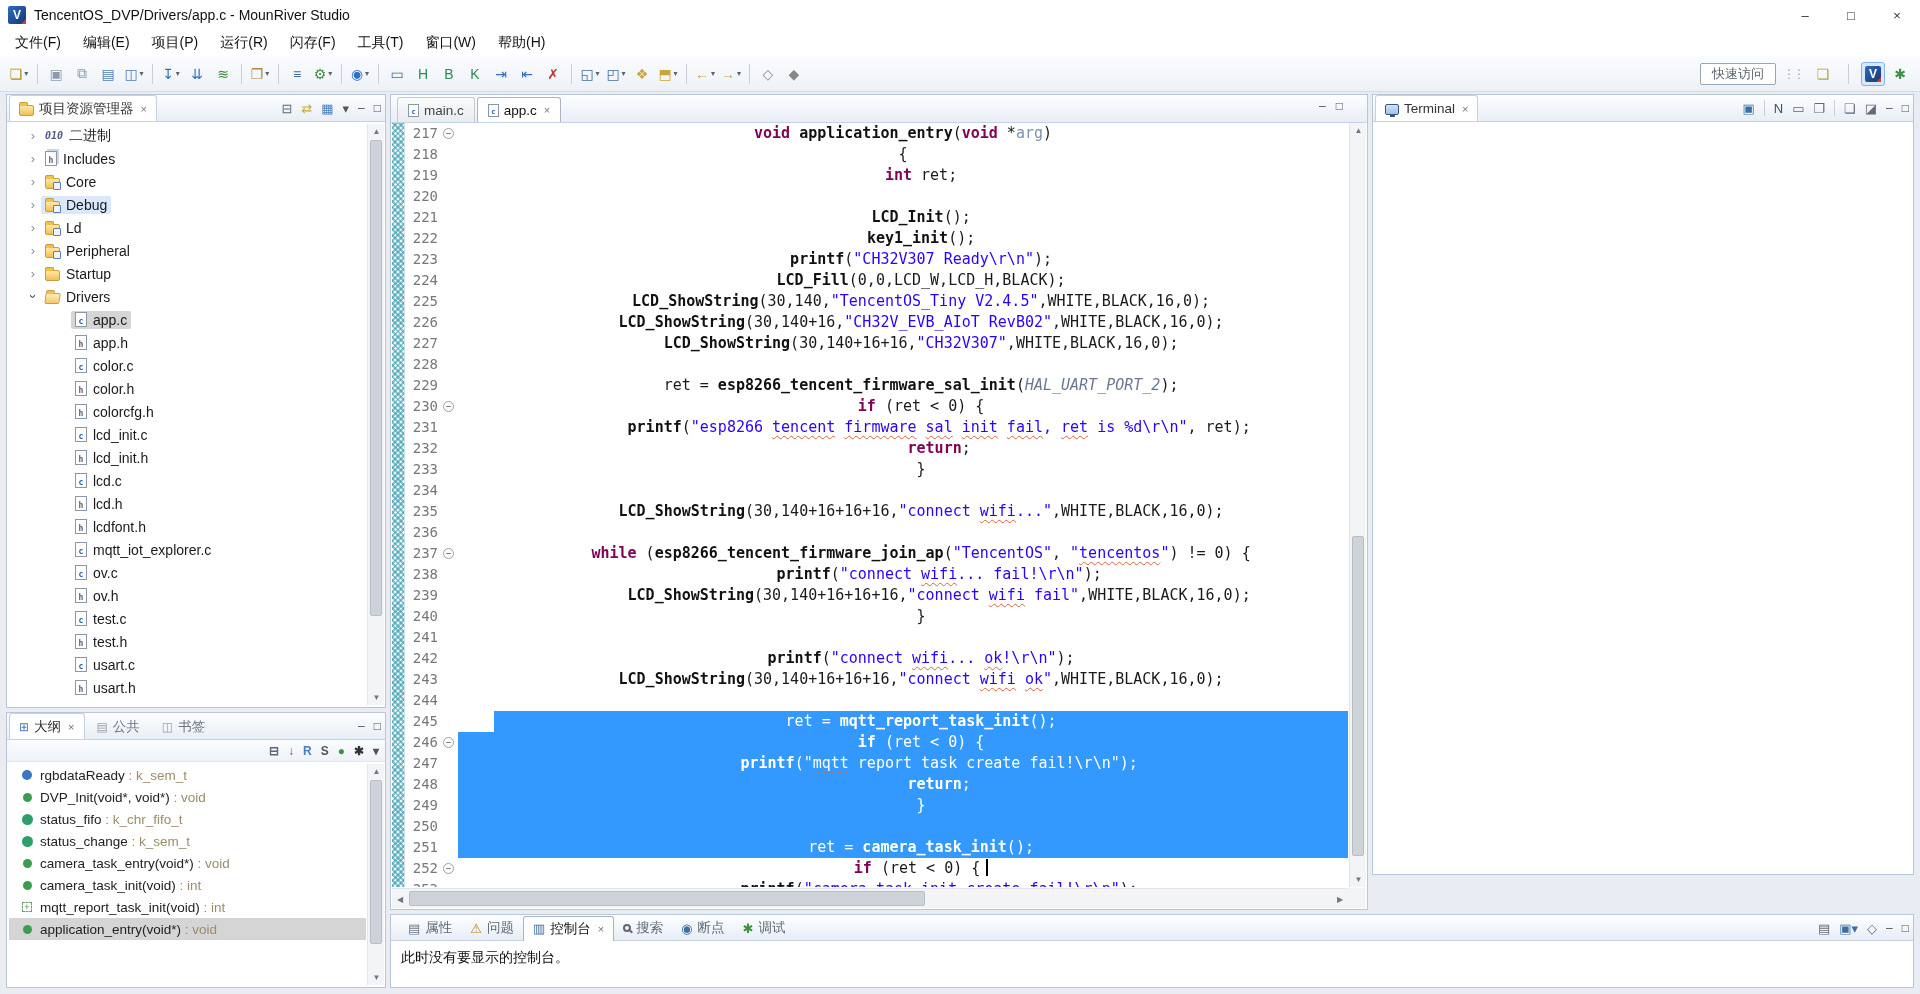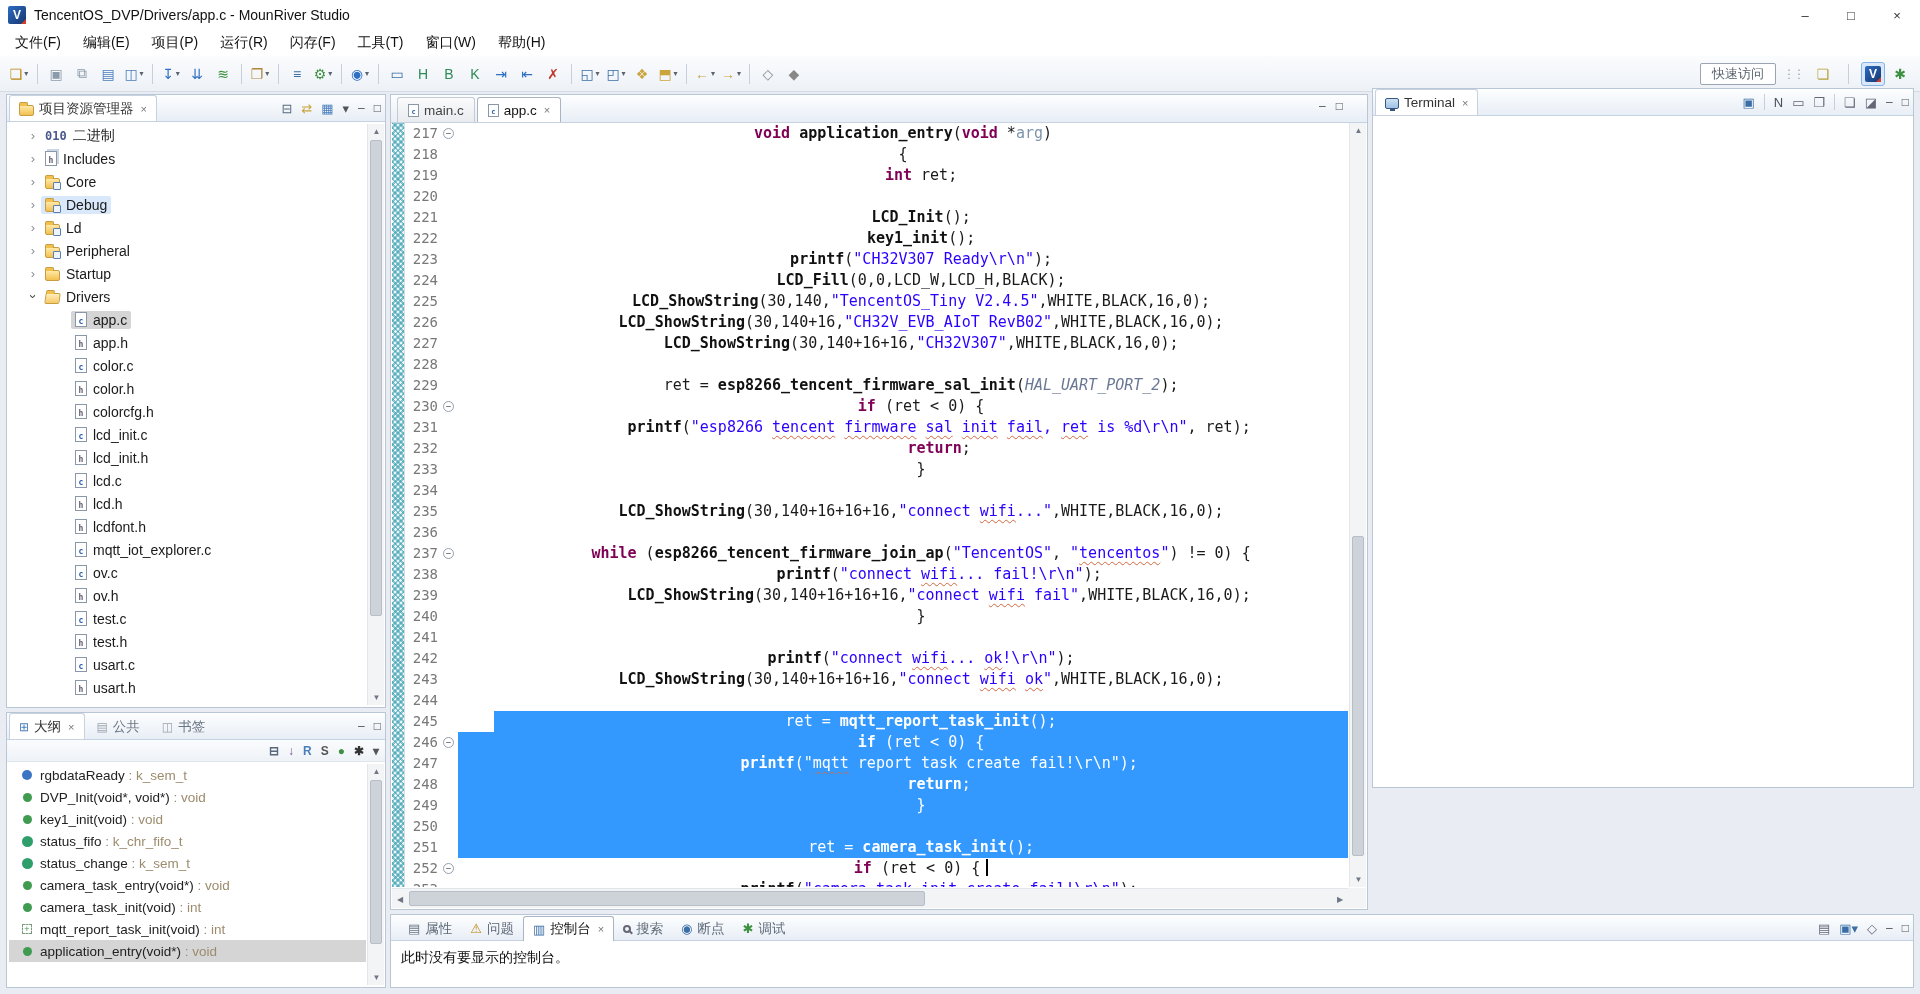--- a/index.html
+++ b/index.html
@@ -28,21 +28,21 @@
   .tsep { width:1px; height:20px; background:#c6cfda; margin:0 5px; }
   .toolbar-right { position:absolute; right:8px; top:6px; height:24px; display:flex; align-items:center; gap:7px; }
   .quick-access { width:76px; height:22px; border:1px solid #9aa4b2; border-radius:2px; color:#5a6470; font-size:13px;
                   display:flex; align-items:center; justify-content:center; background:#fff; }
   .grip { color:#9aa4b2; font-size:12px; letter-spacing:-2px; }
   .persp { width:24px; height:24px; display:flex; align-items:center; justify-content:center; border-radius:3px; font-size:14px; }
   .persp.active { background:#d9e8fb; border:1px solid #86b4e6; }
 
   
   .panel { position:absolute; background:#fff; border:1px solid #b9c6d6; }
-  .phead { position:absolute; left:0; top:0; right:0; height:27px; background:linear-gradient(#fdfeff,#e8eef6); border-bottom:1px solid #c6d2e0; display:flex; align-items:flex-start; }
+  .phead { position:absolute; left:0; top:0; right:0; height:27px; background:linear-gradient(#fdfeff,#e8eef6); border-bottom:1px solid #c6d2e0; display:flex; align-items:center; }
   .vtab { display:inline-flex; align-items:center; gap:5px; height:26px; padding:0 9px; font-size:13.5px; color:#333;
           background:#fff; border:1px solid #c6d2e0; border-bottom:none; border-radius:3px 3px 0 0; margin-left:2px; }
   .vtab.plain { background:transparent; border-color:transparent; color:#6b7683; }
   .tab-close { font-size:11px; color:#777; margin-left:2px; }
   .phead-icons { position:absolute; right:4px; top:0; height:26px; display:flex; align-items:center; gap:9px; }
   .hicon { font-size:13px; color:#6a7687; display:flex; align-items:center; }
   .minmax { font-size:12px; color:#555; }
 
   
   .tree { position:absolute; left:2px; top:29px; right:19px; bottom:2px; overflow:hidden; }
@@ -55,21 +55,21 @@
   .tsel.blue { background:#d9e8fa; }
 
   .i-folder { width:15px; height:11px; background:linear-gradient(#ffe9a8,#f2c04f); border:1px solid #c79d3f; border-radius:1px 2px 2px 2px; position:relative; margin-top:3px; }
   .i-folder::before { content:""; position:absolute; top:-4px; left:-1px; width:7px; height:3px; background:#f2c04f; border:1px solid #c79d3f; border-bottom:none; border-radius:2px 2px 0 0; }
   .i-folder.src::after { content:""; position:absolute; right:-2px; bottom:-2px; width:6px; height:6px; background:#eef4fb; border:1px solid #5b7db0; border-radius:1px; }
   .i-folder.open { transform:skewX(-8deg); background:linear-gradient(#ffeebc,#f5ca68); }
   .i-doc { width:12px; height:15px; background:#fff; border:1px solid #8a97a8; font-size:8px; font-weight:bold;
            display:flex; align-items:flex-end; justify-content:center; font-family:"DejaVu Sans Mono",monospace; }
   .i-doc.c { color:#2a5db0; } .i-doc.h { color:#5a5a6e; }
   .i-doc.stack { box-shadow:2px -2px 0 #ccd6e4; }
-  .i-bin { font-size:12px; color:#4a5a8a; font-weight:bold; letter-spacing:0; font-family:"DejaVu Sans Mono",monospace; }
+  .i-bin { font-size:10px; color:#4a5a8a; font-weight:bold; letter-spacing:0; font-family:"DejaVu Sans Mono",monospace;font-style:italic; }
 
   
   .sbar-v { position:absolute; top:29px; right:1px; bottom:2px; width:17px; background:#f3f4f6; border-left:1px solid #e2e5ea; }
   .sbtn { position:absolute; left:0; width:17px; height:15px; color:#707784; font-size:8px; display:flex; align-items:center; justify-content:center; }
   .sthumb { position:absolute; left:2px; right:2px; background:#ced3da; border:1px solid #b7bec8; border-radius:2px; }
 
   
   .otoolbar { position:absolute; left:0; top:27px; right:0; height:22px; display:flex; align-items:center; justify-content:flex-end; gap:9px; padding-right:6px;
               background:linear-gradient(#fbfcfe,#eef2f7); border-bottom:1px solid #e0e6ee; }
   .olist { position:absolute; left:2px; top:51px; right:19px; bottom:2px; overflow:hidden; }
@@ -497,26 +497,20 @@
           <span class="ki">
             <span class="ki-dot ki-field-blue"></span>
           </span>
           <span><span class="nm">rgbdataReady</span><span class="ty"> : k_sem_t</span></span>
         </div>
         <div class="orow">
           <span class="ki">
             <span class="ki-dot ki-method"></span>
           </span>
           <span><span class="nm">DVP_Init(void*, void*)</span><span class="ty"> : void</span></span>
-        </div>
-        <div class="orow">
-          <span class="ki">
-            <span class="ki-dot ki-method"></span>
-          </span>
-          <span><span class="nm">key1_init(void)</span><span class="ty"> : void</span></span>
         </div>
         <div class="orow">
           <span class="ki">
             <span class="ki-dot ki-field-green"></span>
           </span>
           <span><span class="nm">status_fifo</span><span class="ty"> : k_chr_fifo_t</span></span>
         </div>
         <div class="orow">
           <span class="ki">
             <span class="ki-dot ki-field-green"></span>
@@ -617,21 +611,21 @@
       <div class="sbtn" style="bottom:0;">▼</div>
     </div>
     <div class="ed-hscroll">
       <div class="hbtn" style="left:0;">◀</div>
       <div class="hthumb" style="left:17px; width:54%;"></div>
       <div class="hbtn" style="right:0;">▶</div>
     </div>
     <div class="ed-corner"></div>
   </div>
 
-  <div class="panel" style="left:1372px; top:88px; width:542px; height:700px;">
+  <div class="panel" style="left:1372px; top:94px; width:542px; height:781px;">
     <div class="phead">
       <div class="vtab">
         <span class="term-mon"></span>
         <span>Terminal</span>
         <span class="tab-close">×</span>
       </div>
       <div class="phead-icons" id="terminal-hicons">
           <span class="hicon" style="color: rgb(58, 110, 165);">▣</span>
           <span style="width: 1px; height: 16px; background: rgb(198, 207, 218);"></span>
           <span class="hicon" style="color: rgb(68, 80, 94);">N</span>

